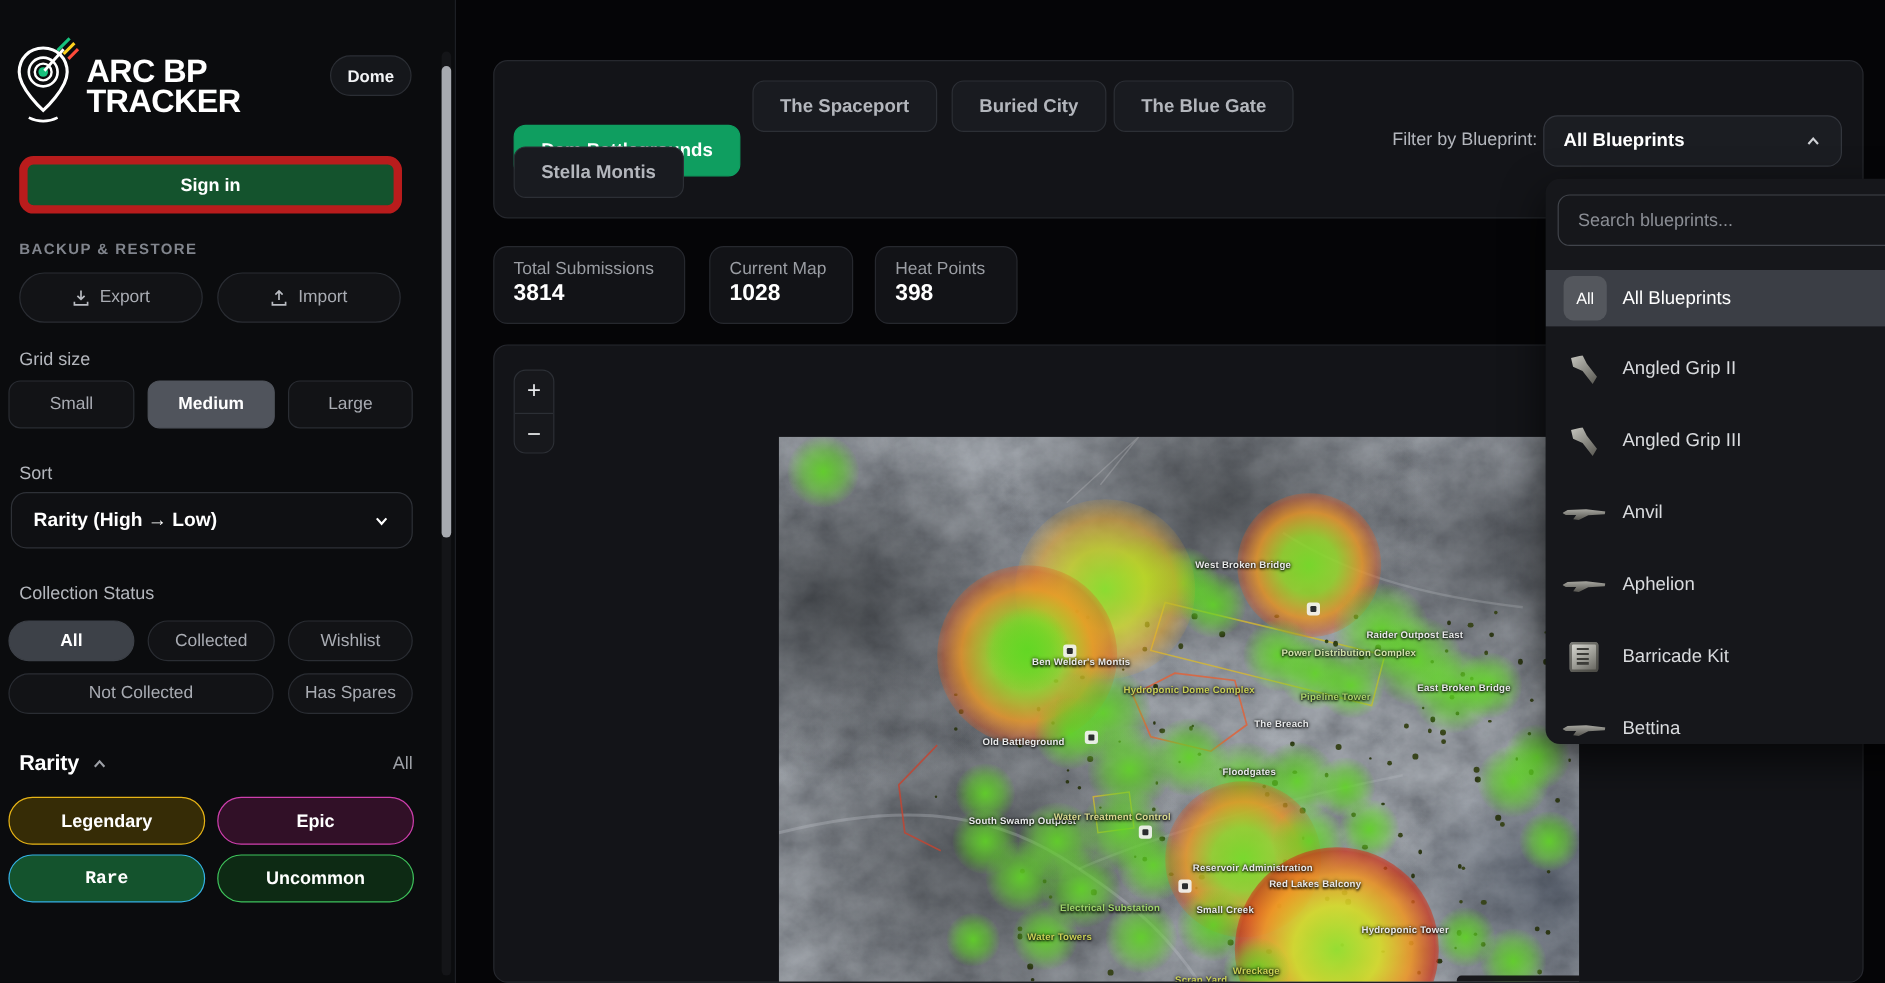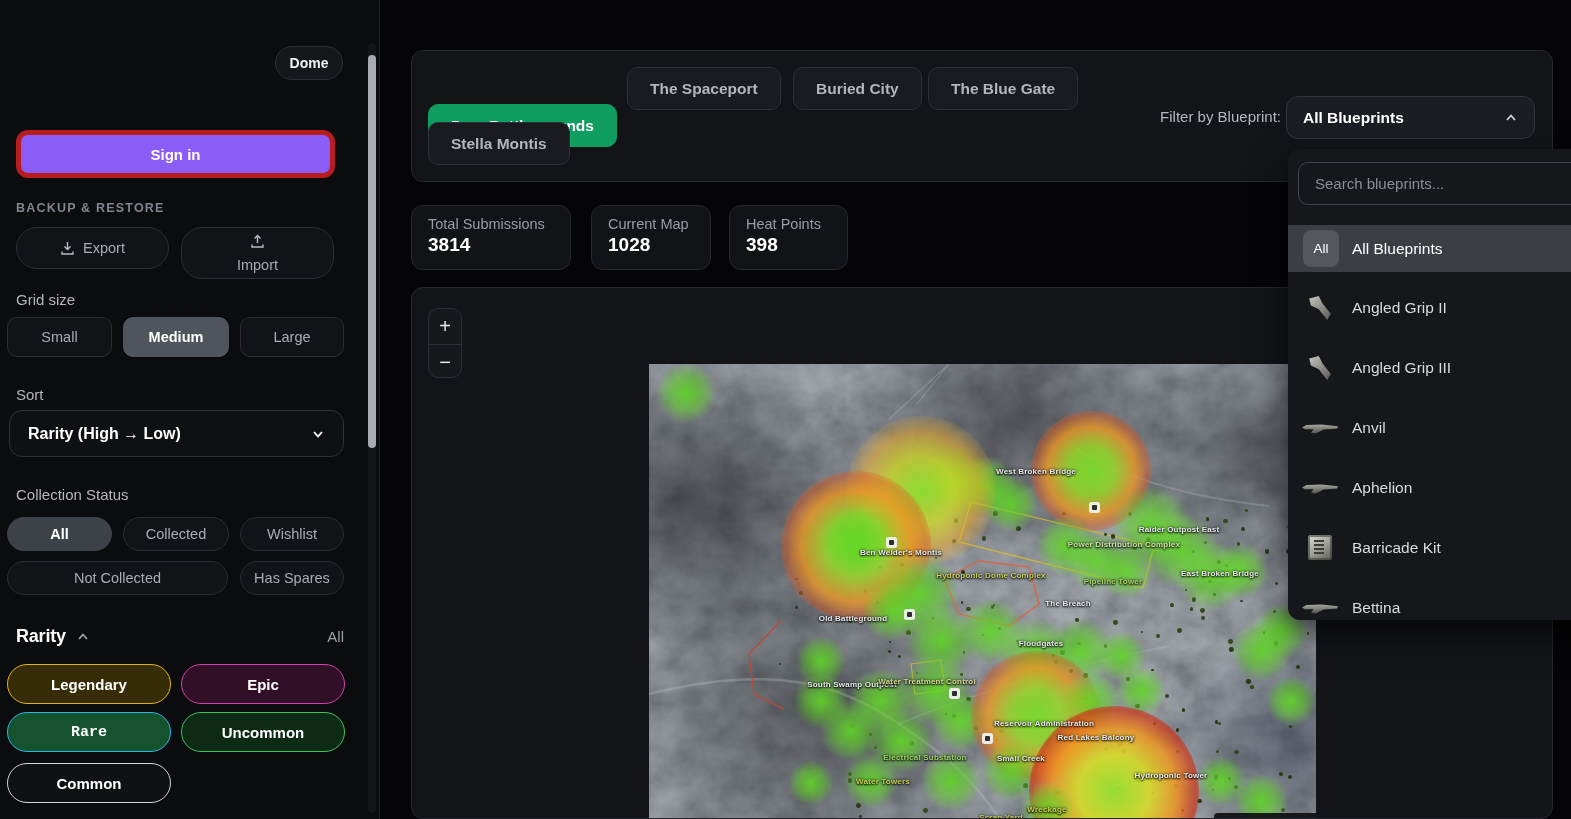--- a/index.html
+++ b/index.html
@@ -8,21 +8,21 @@
 
   
   .sidebar { position:absolute; left:0; top:0; width:380px; height:819px;
              background:#0b0c0e; border-right:1px solid #1d1f24; }
   .logo-wrap { position:absolute; left:10px; top:30px; display:flex; align-items:center; gap:6px; }
   .logo-text { font-weight:900; font-size:27px; line-height:0.93; letter-spacing:-0.5px; color:#fff; }
   .reset-btn { position:absolute; left:275px; top:46px; width:68px; height:34px; border-radius:17px;
                background:#15171b; border:1px solid #2b2e34; color:#f2f3f5; font-size:14px; font-weight:600;
                display:flex; align-items:center; justify-content:center; cursor:pointer; }
   .signin-btn { position:absolute; left:16px; top:130px; width:319px; height:48px; border-radius:12px;
-                background:#8b5cf6; border:5px solid #b91c1c; color:#fff; font-weight:700; font-size:15px;
+                background:#14532d; border:7px solid #b91c1c; color:#fff; font-weight:700; font-size:15px;
                 display:flex; align-items:center; justify-content:center; cursor:pointer; }
   .section-label { position:absolute; left:16px; color:#b4b7bd; font-size:15px; }
   .mini-heading { position:absolute; left:16px; top:201px; color:#81858d; font-size:12.5px; font-weight:700; letter-spacing:1.2px; }
   .pill-btn { position:absolute; height:40px; border-radius:20px; background:#121316; border:1px solid #2a2d33;
               color:#a9acb3; font-size:14.5px; font-weight:500; display:flex; align-items:center; justify-content:center;
               gap:8px; cursor:pointer; }
   .rect-btn { border-radius:10px; }
   .pill-btn.sel { background:#50545c; border-color:#50545c; color:#fff; font-weight:700; }
   .pill-btn.sel2 { background:#3d4148; border-color:#3d4148; color:#fff; font-weight:700; }
   .sort-select { position:absolute; left:9px; top:410px; width:335px; height:47px; border-radius:13px;
@@ -111,31 +111,48 @@
   .bp-icon.box::after { content:""; position:absolute; left:14px; top:8px; width:10px; height:14px;
       background:repeating-linear-gradient(0deg,#3c3c38 0 2px, transparent 2px 4px); }
 
   .chev { width:14px; height:14px; }
   .icon-svg { display:block; }
 </style>
 </head>
 <body>
 
 <div class="sidebar">
+  <div class="logo-wrap">
+    <svg class="icon-svg" width="56" height="84" viewBox="0 0 56 84">
+      <path d="M26 10 C14 10 6 19 6 30 C6 44 26 62 26 62 C26 62 46 44 46 30 C46 19 38 10 26 10 Z" fill="none" stroke="#fff" stroke-width="2.6"></path>
+      <circle cx="26" cy="30" r="12" fill="none" stroke="#fff" stroke-width="2.2"></circle>
+      <circle cx="26" cy="30" r="7" fill="none" stroke="#fff" stroke-width="2"></circle>
+      <circle cx="26" cy="30" r="4" fill="#17c27d"></circle>
+      <line x1="27" y1="29" x2="43" y2="11" stroke="#fff" stroke-width="2.4"></line>
+      <line x1="38" y1="12" x2="48" y2="2" stroke="#17c27d" stroke-width="2.6"></line>
+      <line x1="43" y1="15" x2="52" y2="6" stroke="#ffd21e" stroke-width="2.6"></line>
+      <line x1="47" y1="19" x2="55" y2="11" stroke="#ff4b3a" stroke-width="2.6"></line>
+      <path d="M14 68 Q26 74 38 68" fill="none" stroke="#fff" stroke-width="2.2"></path>
+    </svg>
+    <div class="logo-text">
+      <div>ARC BP</div>
+      <div>TRACKER</div>
+    </div>
+  </div>
   <div class="reset-btn">Dome</div>
   <div class="signin-btn">Sign in</div>
 
   <div class="mini-heading">BACKUP &amp; RESTORE</div>
   <div class="pill-btn rect-btn" style="left:16px; top:227px; width:153px; height:42px; border-radius:21px;">
     <svg class="icon-svg" width="15" height="15" viewBox="0 0 15 15">
         <path d="M7.5 1 v7 M4.5 5.5 L7.5 8.5 L10.5 5.5 M2 10.5 v2.5 h11 v-2.5" fill="none" stroke="#b9bcc2" stroke-width="1.4"></path>
       </svg>
     <span>Export</span>
   </div>
-  <div class="pill-btn rect-btn" style="left:181px; top:227px; width:153px; height:52px; border-radius:21px;flex-direction:column;">
+  <div class="pill-btn rect-btn" style="left:181px; top:227px; width:153px; height:42px; border-radius:21px;">
     <svg class="icon-svg" width="15" height="15" viewBox="0 0 15 15">
         <path d="M7.5 9 v-7 M4.5 4.5 L7.5 1.5 L10.5 4.5 M2 10.5 v2.5 h11 v-2.5" fill="none" stroke="#b9bcc2" stroke-width="1.4"></path>
       </svg>
     <span>Import</span>
   </div>
 
   <div class="section-label" style="top:291px;">Grid size</div>
   <div class="pill-btn rect-btn" style="left:7px; top:317px; width:105px;">Small</div>
   <div class="pill-btn rect-btn sel" style="left:123px; top:317px; width:106px;">Medium</div>
   <div class="pill-btn rect-btn" style="left:240px; top:317px; width:104px;">Large</div>
@@ -159,21 +176,20 @@
     <span class="rarity-title">Rarity</span>
     <svg class="chev" viewBox="0 0 14 14" style="margin-left:10px;">
         <path d="M3 9 L7 4.5 L11 9" fill="none" stroke="#9da0a6" stroke-width="1.8"></path>
       </svg>
     <span class="rarity-all">All</span>
   </div>
   <div class="rarity-btn" style="left: 181px; top: 664px; border-color: rgb(207, 63, 174); background: rgb(49, 16, 39);" id="rar1">Epic</div>
   <div class="rarity-btn" style="left: 7px; top: 664px; border-color: rgb(231, 180, 22); background: rgb(54, 44, 6);" id="rar0">Legendary</div>
   <div class="rarity-btn" style="left: 7px; top: 712px; border-color: rgb(53, 179, 230); background: #14532d; font-family: Liberation Mono, monospace;" id="rar2">Rare</div>
   <div class="rarity-btn" style="left: 181px; top: 712px; border-color: rgb(63, 195, 92); background: rgb(13, 42, 20);" id="rar3">Uncommon</div>
-  <div class="rarity-btn" style="left: 7px; top: 763px; border-color: rgb(210, 211, 213); background: rgb(16, 17, 20);" id="rar4">Common</div>
 
   <div class="scroll-track"></div>
   <div class="scroll-thumb"></div>
 </div>
 
 <div class="panel top-panel">
   <div class="tab-btn sel" style="left:16px; top:16px;margin-top:37px;">Dam Battlegrounds</div>
   <div class="tab-btn" style="left:215px; top:16px;">The Spaceport</div>
   <div class="tab-btn" style="left:381px; top:16px;">Buried City</div>
   <div class="tab-btn" style="left:516px; top:16px;">The Blue Gate</div>

